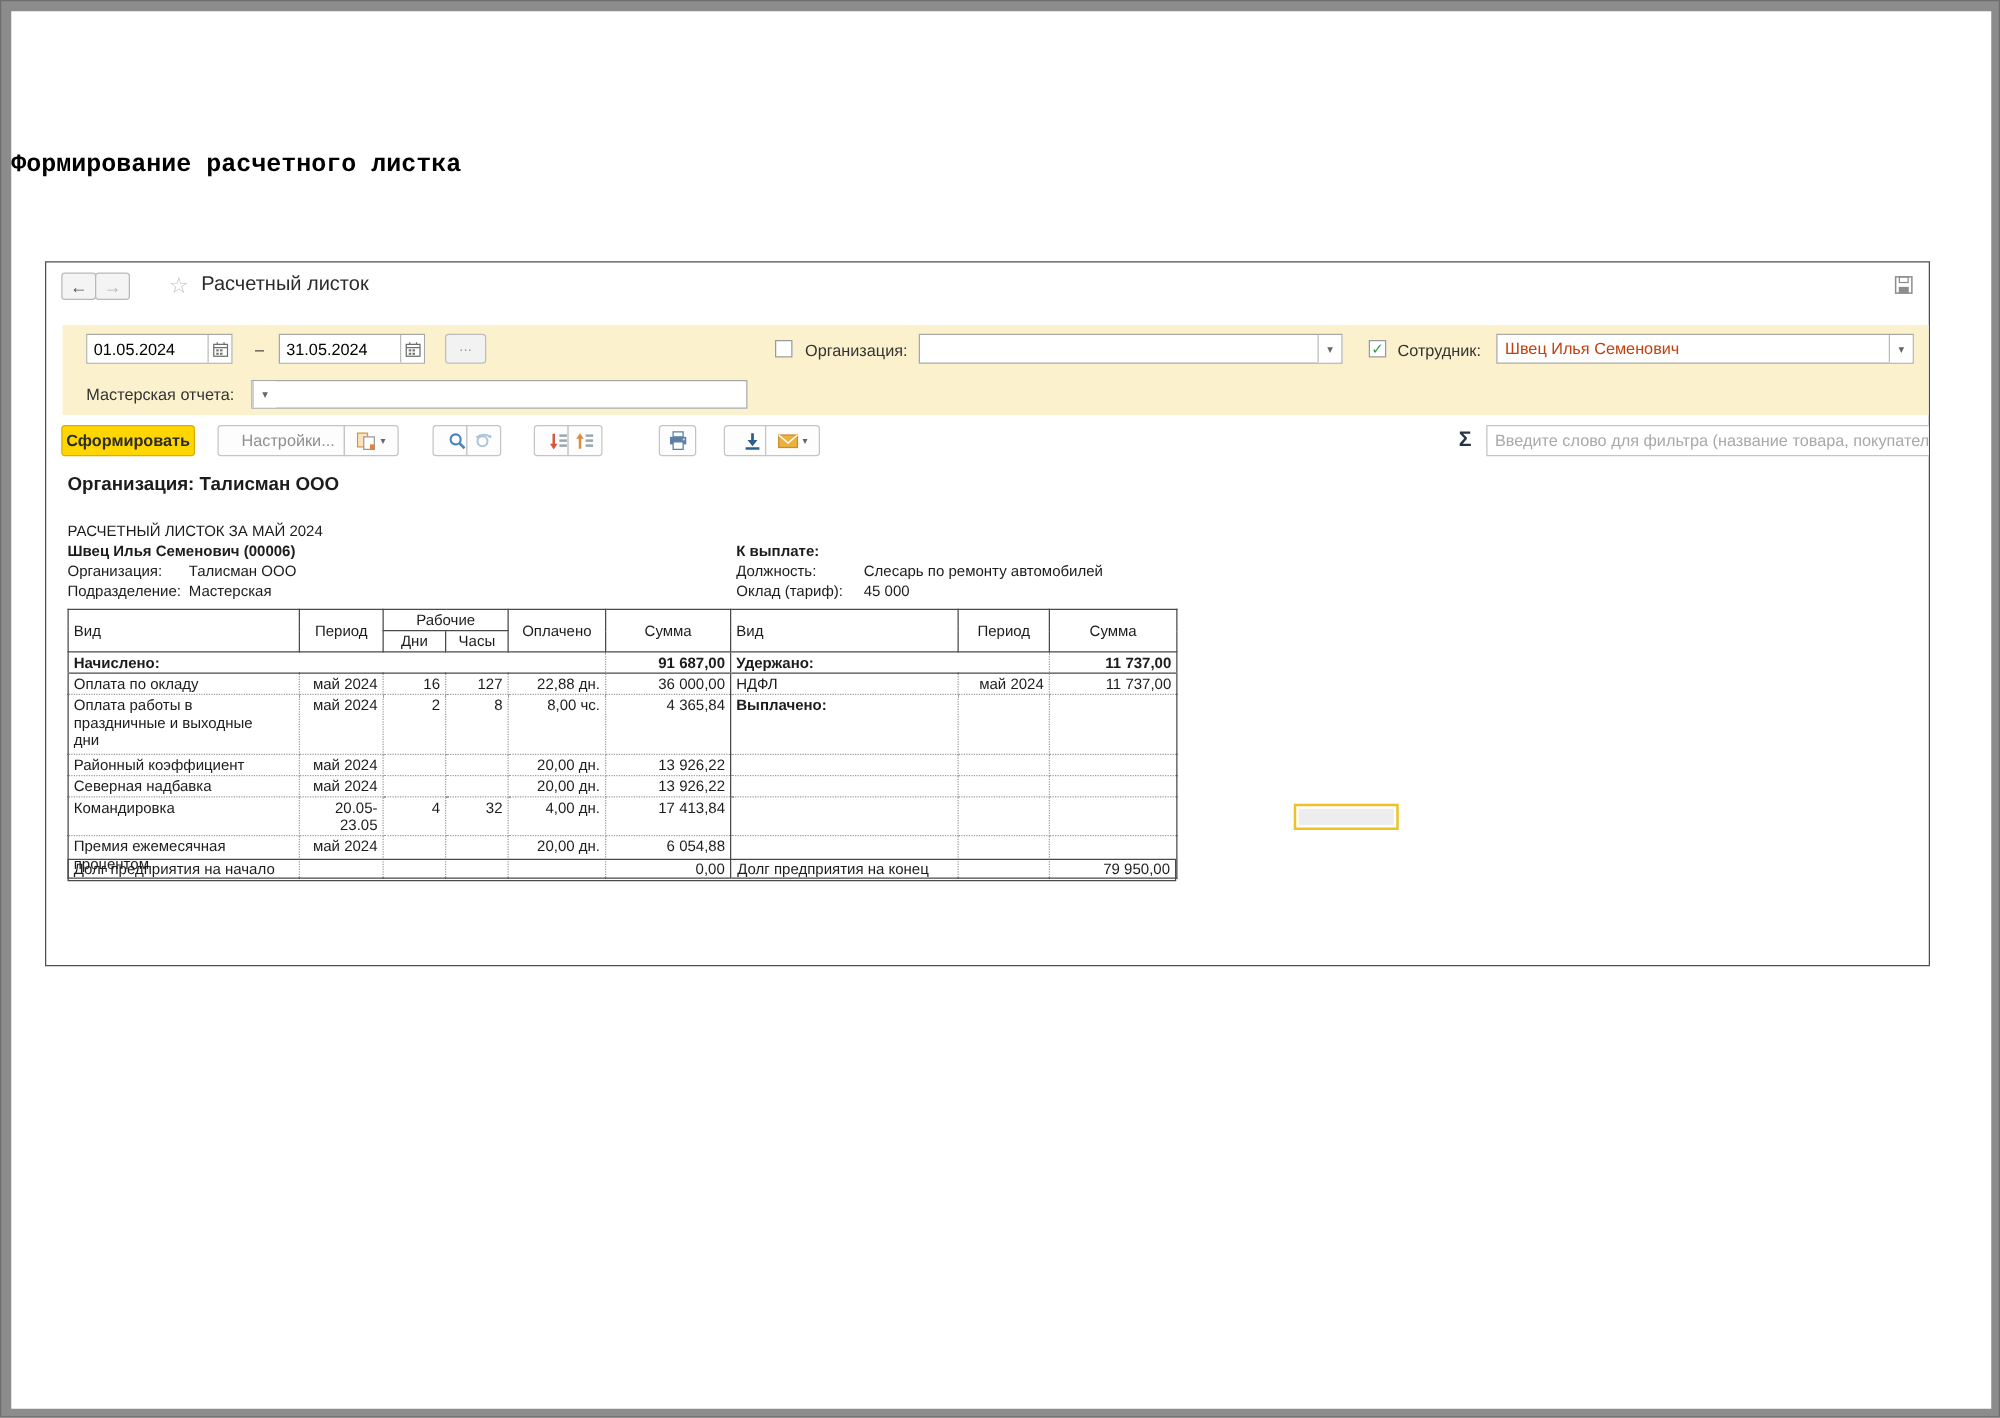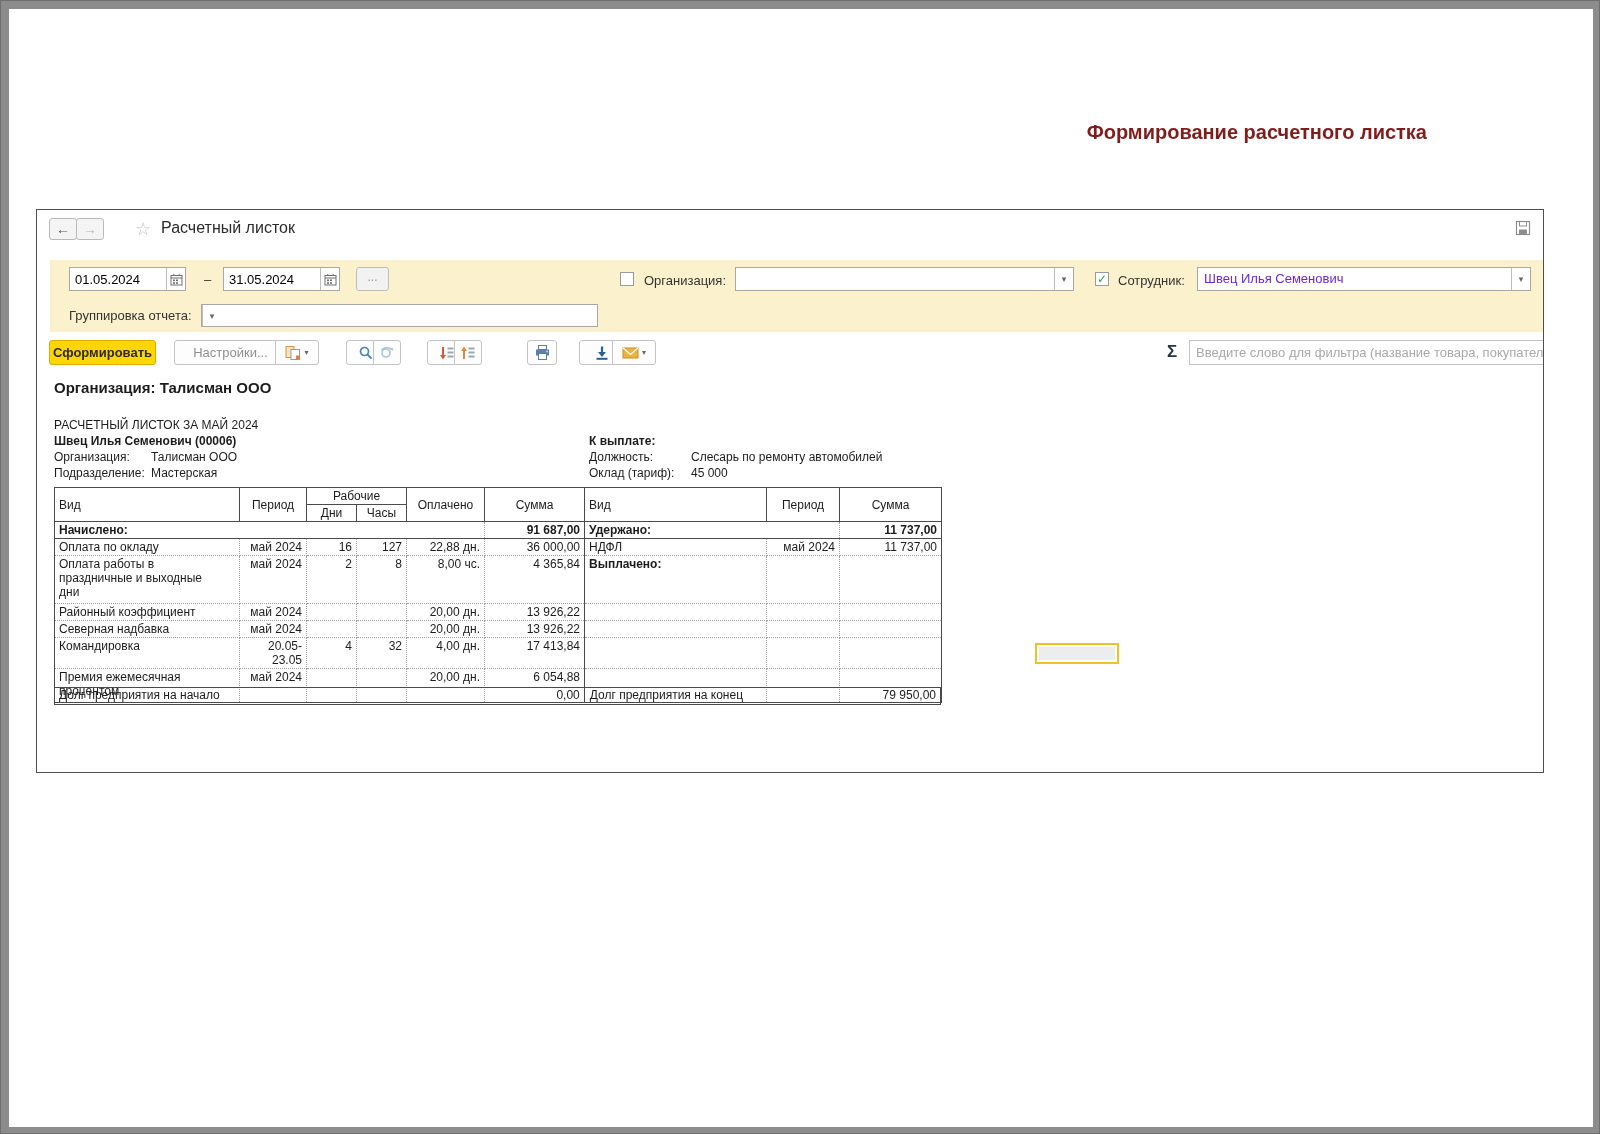--- a/index.html
+++ b/index.html
@@ -12,21 +12,21 @@
   }
   #page {
     position:absolute; left:8px; top:8px; width:1584px; height:1118px;
     background:#ffffff;
   }
   .abs { position:absolute; }
 
   
   #page-title {
     position:absolute; left:0; top:112px; width:1418px;
-    text-align:right; font-size:20px; font-weight:bold; color:#7f1d1d;
+    text-align:left; font-size:20px; font-weight:bold; color:#000000;font-family:Liberation Mono, monospace;
   }
 
   
   #window {
     position:absolute; left:27px; top:200px; width:1508px; height:564px;
     border:1px solid #4f4f4f; background:#fff; overflow:hidden;
   }
 
   
   .navbtn {
@@ -41,21 +41,21 @@
 
   
   #filter-panel {
     position:absolute; left:13px; top:50px; width:1493px; height:72px;
     background:#fbf2cd;
   }
   .selectbox {
     position:absolute; height:24px; background:#fff; border:1px solid #a8a8a8;
     display:flex; align-items:stretch;
   }
-  .selectbox .val { flex:1; font-size:13px; color:#6d28d9; padding:3px 6px 0 6px; overflow:hidden; white-space:nowrap; }
+  .selectbox .val { flex:1; font-size:13px; color:#c2410c; padding:3px 6px 0 6px; overflow:hidden; white-space:nowrap; }
   .selectbox .caret {
     width:19px; border-left:1px solid #bdbdbd; display:flex; align-items:center; justify-content:center;
     font-size:9px; color:#666; background:#fff;
   }
   .iconbtn-cal {
     width:19px; border-left:1px solid #bdbdbd; background:#fff;
     display:flex; align-items:center; justify-content:center;
   }
   .datebox { position:absolute; display:flex; align-items:stretch; height:24px; border:1px solid #a8a8a8; background:#fff; }
   .datebox input { border:none; outline:none; width:96px; font-size:13px; padding:0 5px; font-family:inherit; }
@@ -219,21 +219,21 @@
         <span>✓</span>
       </div>
       <div class="lbl" style="left:1068px; top:13px;">Сотрудник:</div>
       <div class="selectbox" style="left:1147px; top:7px; width:334px;">
         <div class="val">Швец Илья Семенович</div>
         <div class="caret">
           <span>▾</span>
         </div>
       </div>
 
-      <div class="lbl" style="left:19px; top:48px;">Группировка отчета:</div>
+      <div class="lbl" style="left:19px; top:48px;">Мастерская отчета:</div>
       <div class="selectbox" style="left:151px; top:44px; width:397px; height:23px;">
         <div class="caret">
           <span>▾</span>
         </div>
       </div>
     </div>
 
     <div id="generate-btn" style="left:12px; top:130px; width:107px;">Сформировать</div>
 
     <div class="btn-group" style="left:137px; top:130px;">

